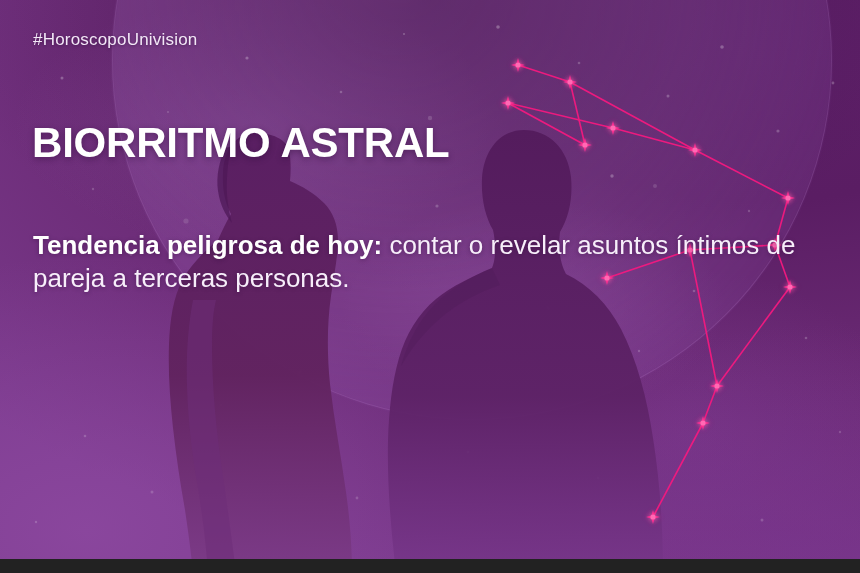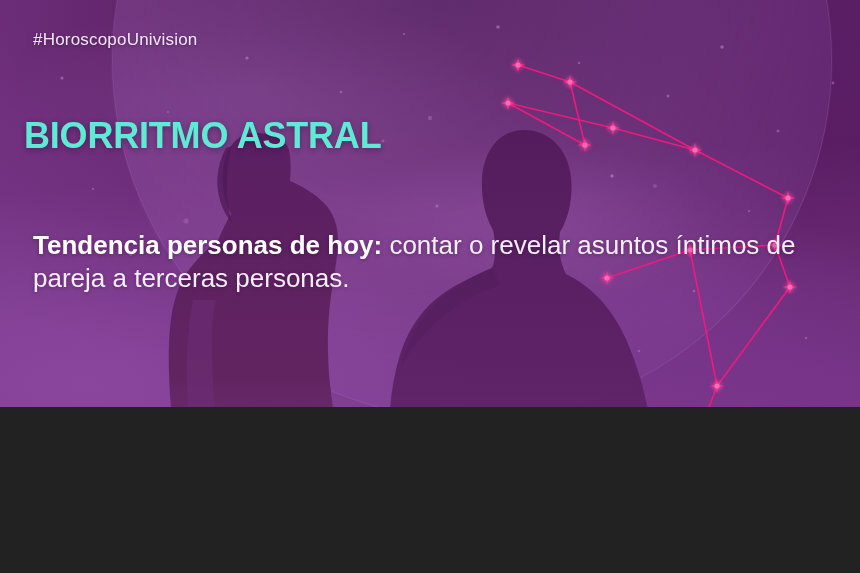--- a/index.html
+++ b/index.html
@@ -1,21 +1,21 @@
 <!DOCTYPE html>
 <html><head>
 <meta charset="utf-8">
 <style>
   html,body{margin:0;padding:0;background:#222;}
   *{box-sizing:border-box;}
 
   #card{
     position:relative;
     width:860px;
-    height:407px;
+    height:559px;
     overflow:hidden;
     font-family:"Liberation Sans", sans-serif;
     background:#6a2a72;
   }
 
   
   .layer{position:absolute;inset:0;}
 
   #bg-base{
     background:
@@ -77,23 +77,23 @@
     left:33px; top:30px;
     color:#f3e8f7;
     font-size:17px;
     font-weight:400;
     letter-spacing:.2px;
     text-shadow:0 1px 3px rgba(40,10,50,.45);
   }
 
   #title{
     position:absolute;
-    left:24px; top:94px;
-    color:#5eead4;
-    font-size:36px;
+    left:32px; top:94px;
+    color:#ffffff;
+    font-size:42px;
     line-height:1;
     font-weight:700;
     letter-spacing:-0.2px;
     text-shadow:0 2px 6px rgba(45,10,55,.45);
   }
 
   .para{
     position:absolute;
     left:33px;
     width:800px;
@@ -318,18 +318,18 @@
       </g>
   </svg>
 
   <div id="content">
 
     <div id="hashtag">#HoroscopoUnivision</div>
 
     <h1 id="title">BIORRITMO ASTRAL</h1>
 
     <p class="para" id="para-1">
-      <span class="lead">Tendencia personas de hoy:</span><span> contar o revelar asuntos íntimos de pareja a terceras personas.</span>
+      <span class="lead">Tendencia peligrosa de hoy:</span><span> contar o revelar asuntos íntimos de pareja a terceras personas.</span>
     </p>
 
 
   </div>
 </div>
 
 </body></html>

